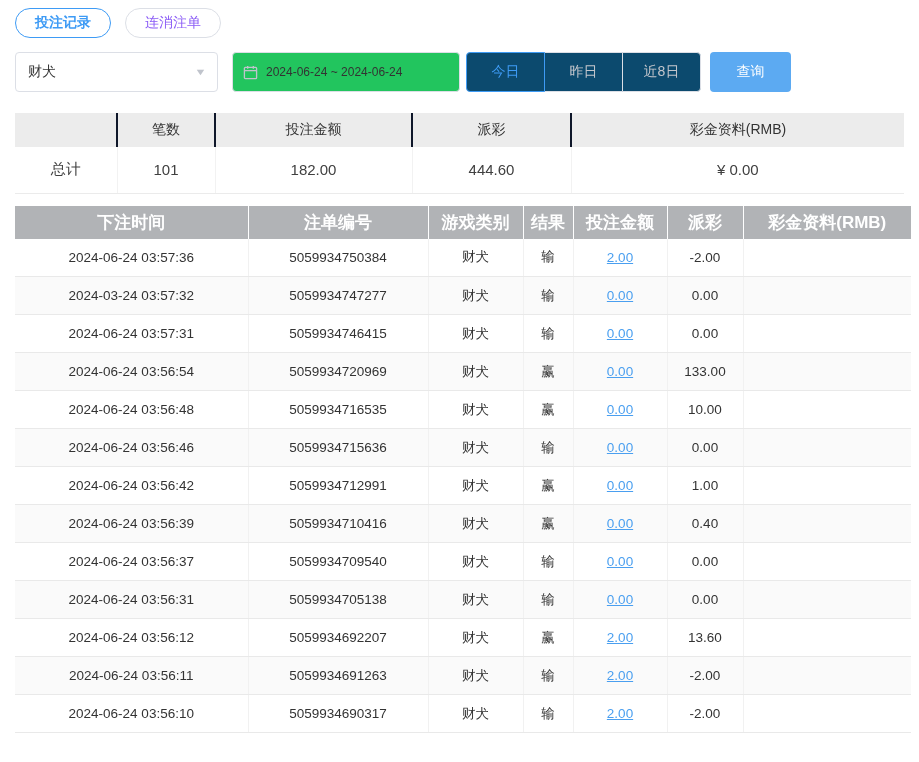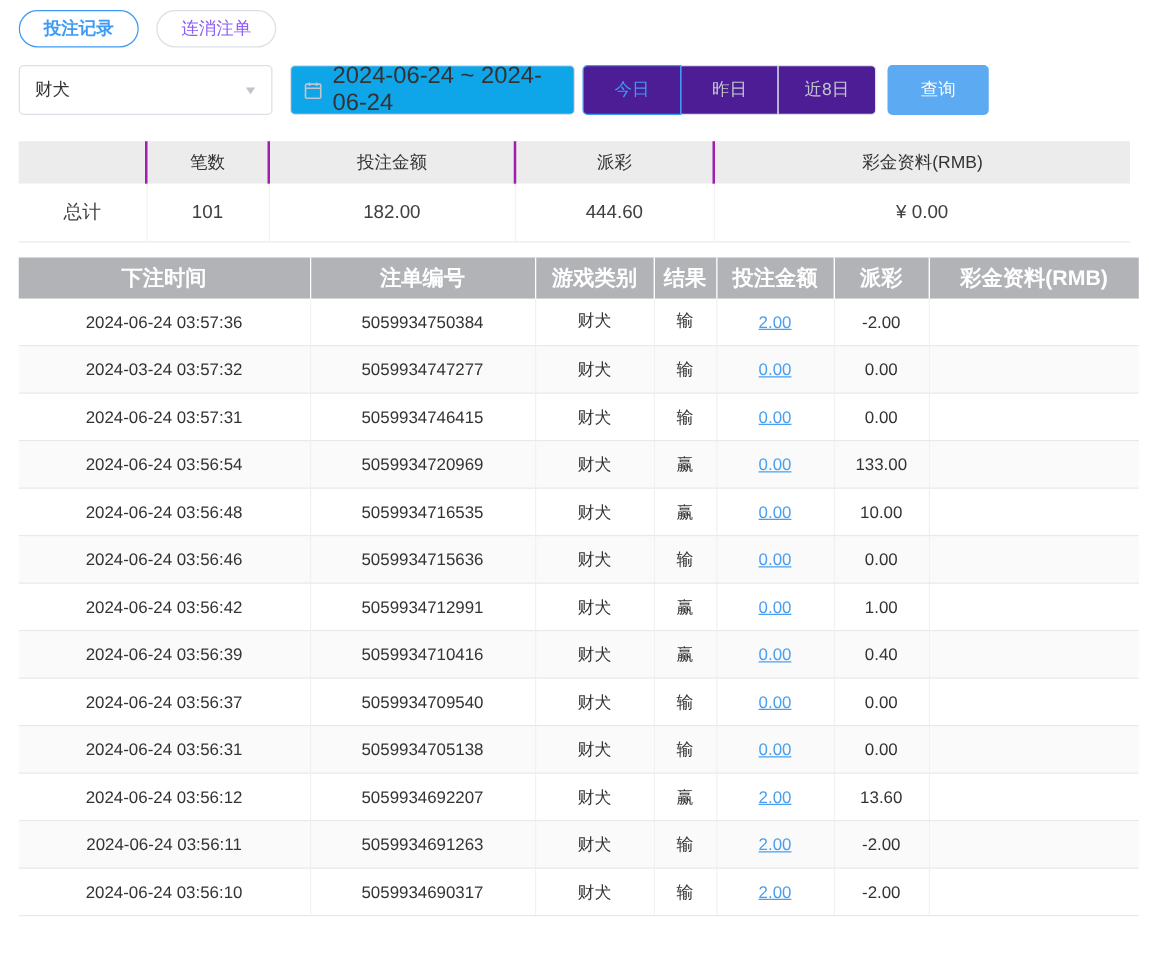--- a/index.html
+++ b/index.html
@@ -21,45 +21,45 @@
   .filter-row { display: flex; align-items: center; margin-top: 14px; }
   .select {
     width: 203px; height: 40px; border: 1px solid #dcdfe6; border-radius: 4px;
     display: flex; align-items: center; justify-content: space-between;
     padding: 0 12px; font-size: 14px; color: #333; margin-right: 14px; cursor: pointer;
     background: #fff;
   }
   .caret { color: #c0c4cc; font-size: 9px; transform: scaleX(1.4); }
   .datepicker {
     width: 228px; height: 40px; border: 1px solid #dcdfe6; border-radius: 4px;
-    display: flex; align-items: center; padding: 0 10px; background: #0ea5e9;
-    font-size: 19px; color: #333; margin-right: 6px; cursor: pointer;
+    display: flex; align-items: center; padding: 0 10px; background: #22c55e;
+    font-size: 12px; color: #333; margin-right: 6px; cursor: pointer;
   }
   .cal-icon { width: 15px; height: 15px; margin-right: 8px; flex: 0 0 auto; }
   .btn-group { display: flex; }
   .seg {
-    width: 79px; height: 40px; background: #4c1d95; border: 1px solid #dcdfe6;
+    width: 79px; height: 40px; background: #0c4a6e; border: 1px solid #dcdfe6;
     color: #c3c6cc; font-size: 14px; margin-left: -1px; cursor: pointer;
     position: relative; font-family: inherit;
   }
   .seg:first-child { border-radius: 4px 0 0 4px; margin-left: 0; }
   .seg:last-child { border-radius: 0 4px 4px 0; }
   .seg.active { color: #3e9bf5; border-color: #3e9bf5; z-index: 1; }
   .search-btn {
     width: 81px; height: 40px; margin-left: 9px; border: none; border-radius: 4px;
     background: #5caaf2; color: #fff; font-size: 14px; cursor: pointer;
     font-family: Liberation Mono, monospace;
   }
 
   
   table { border-collapse: collapse; table-layout: fixed; }
   .summary { margin-top: 21px; width: 889px; font-size: 14px; }
   .summary thead th {
     background: #ececec; height: 34px; font-weight: normal; color: #333;
-    border-right: 2px solid #a21caf; text-align: center;
+    border-right: 2px solid #0f172a; text-align: center;
   }
   .summary thead th:last-child { border-right: none; }
   .summary tbody td {
     height: 46px; text-align: center; background: #fff;
     border-bottom: 1px solid #ebebeb; border-right: 1px solid #f2f2f2;
     color: #404040; font-size: 15px;
   }
   .summary tbody td:last-child { border-right: none; }
 
   

